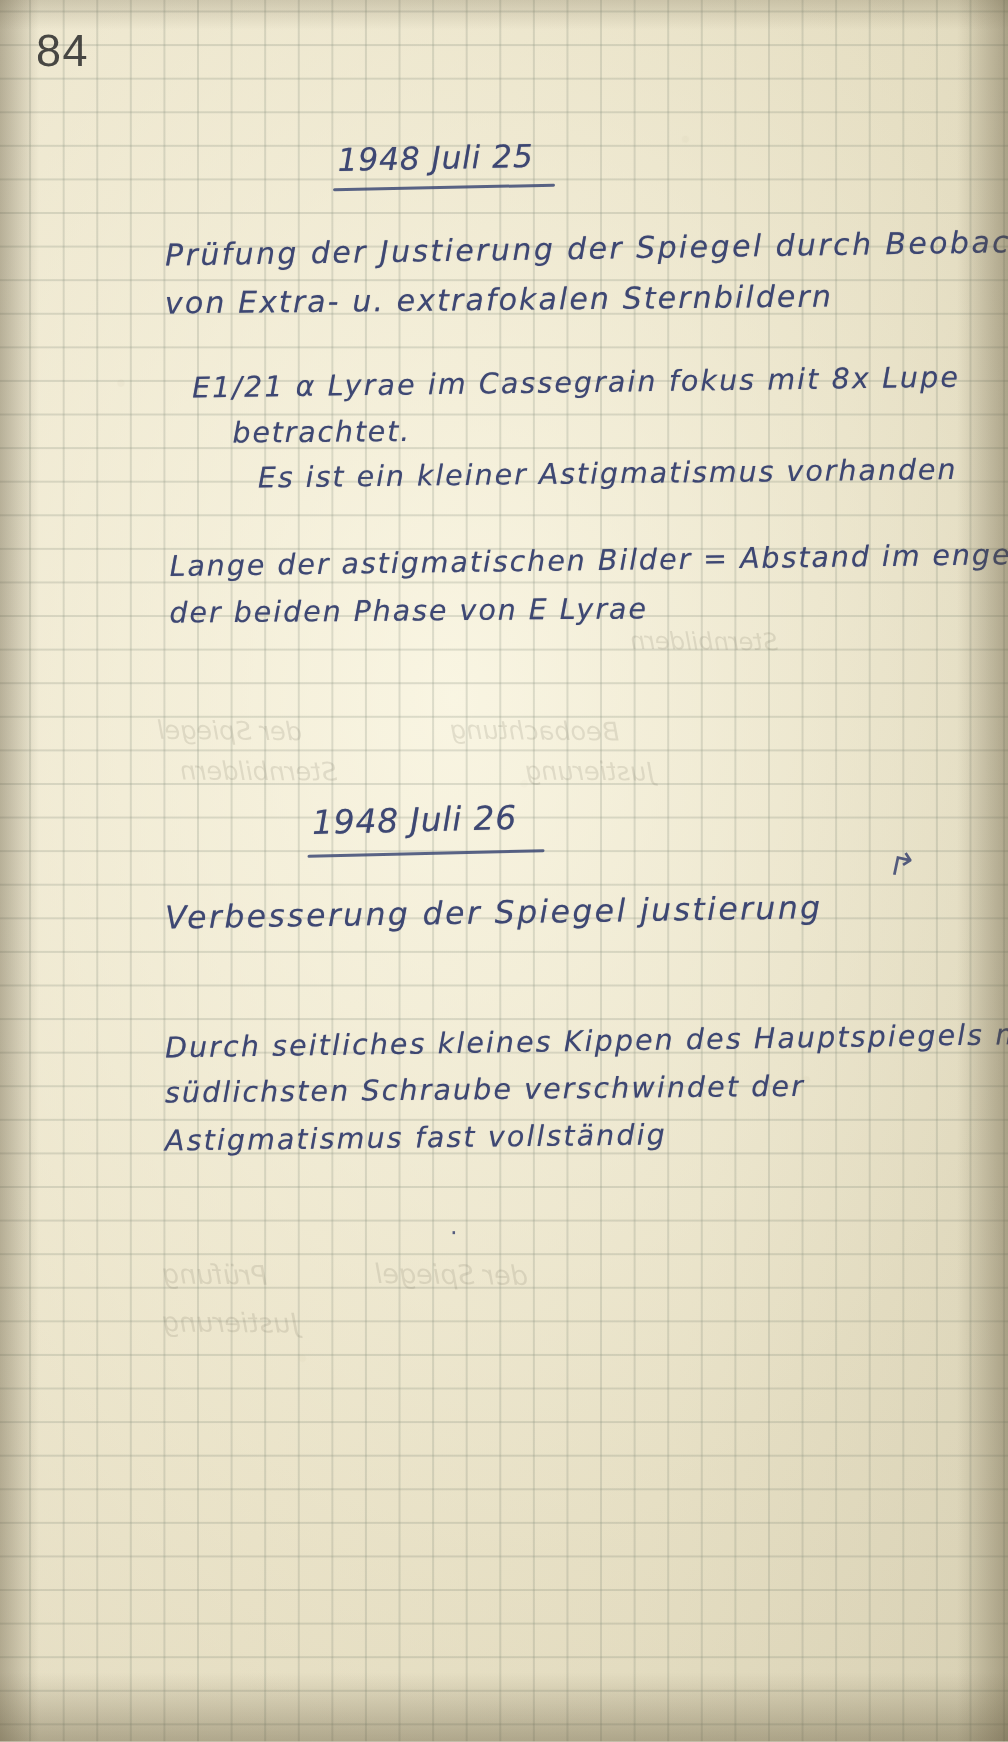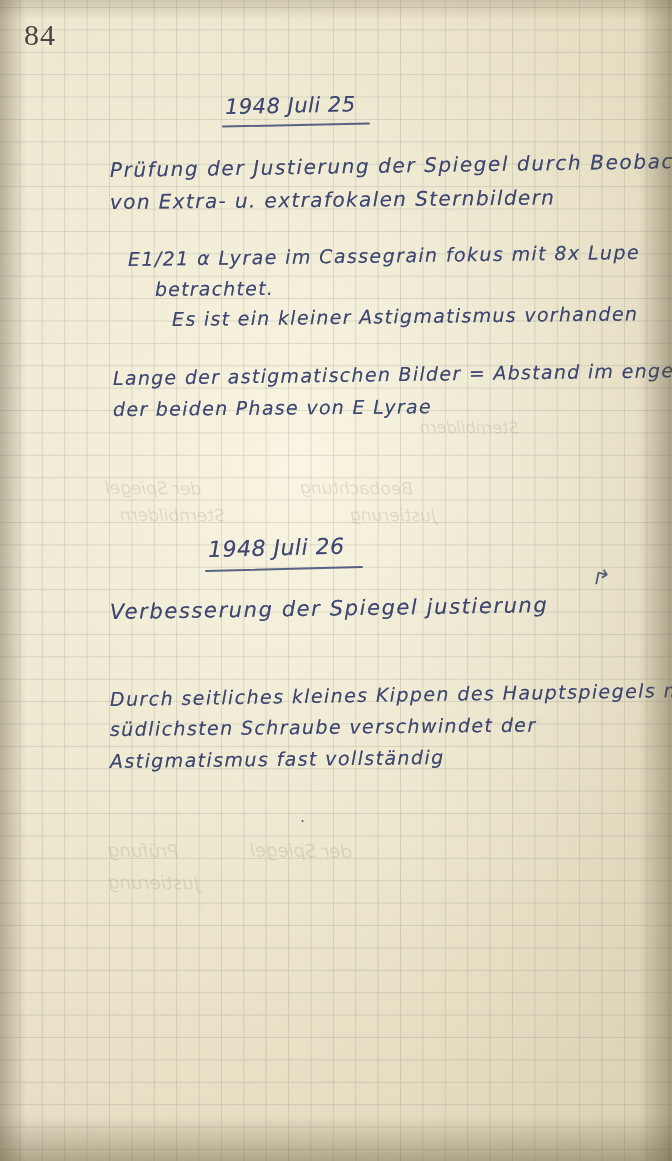--- a/index.html
+++ b/index.html
@@ -89,21 +89,21 @@
     font-weight: 400;
     letter-spacing: .5px;
     white-space: nowrap;
     transform-origin: left center;
     opacity: .92;
     text-shadow: 0 0 .6px rgba(47,58,107,.55);
   }
   .pagenum {
     position: absolute;
     color: #2b2b2b;
-    font-family: Liberation Serif, serif;
+    font-family: Liberation Sans, sans-serif;
     font-size: 30px;
     letter-spacing: 1px;
     opacity: .85;
   }
   .u {
     position: absolute;
     height: 1.5px;
     background: #32406f;
     opacity: .8;
     border-radius: 1px;

